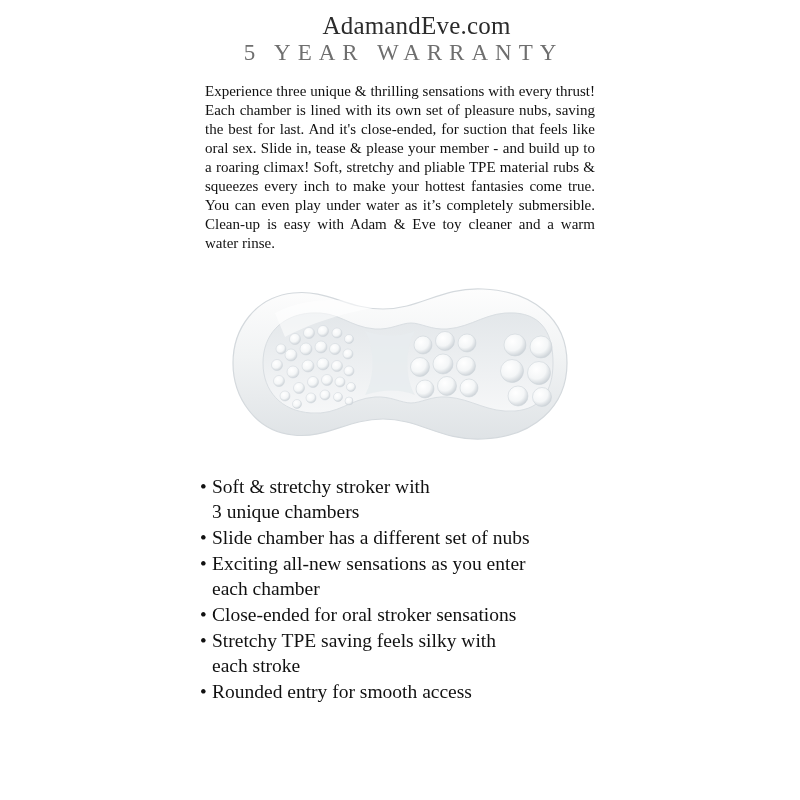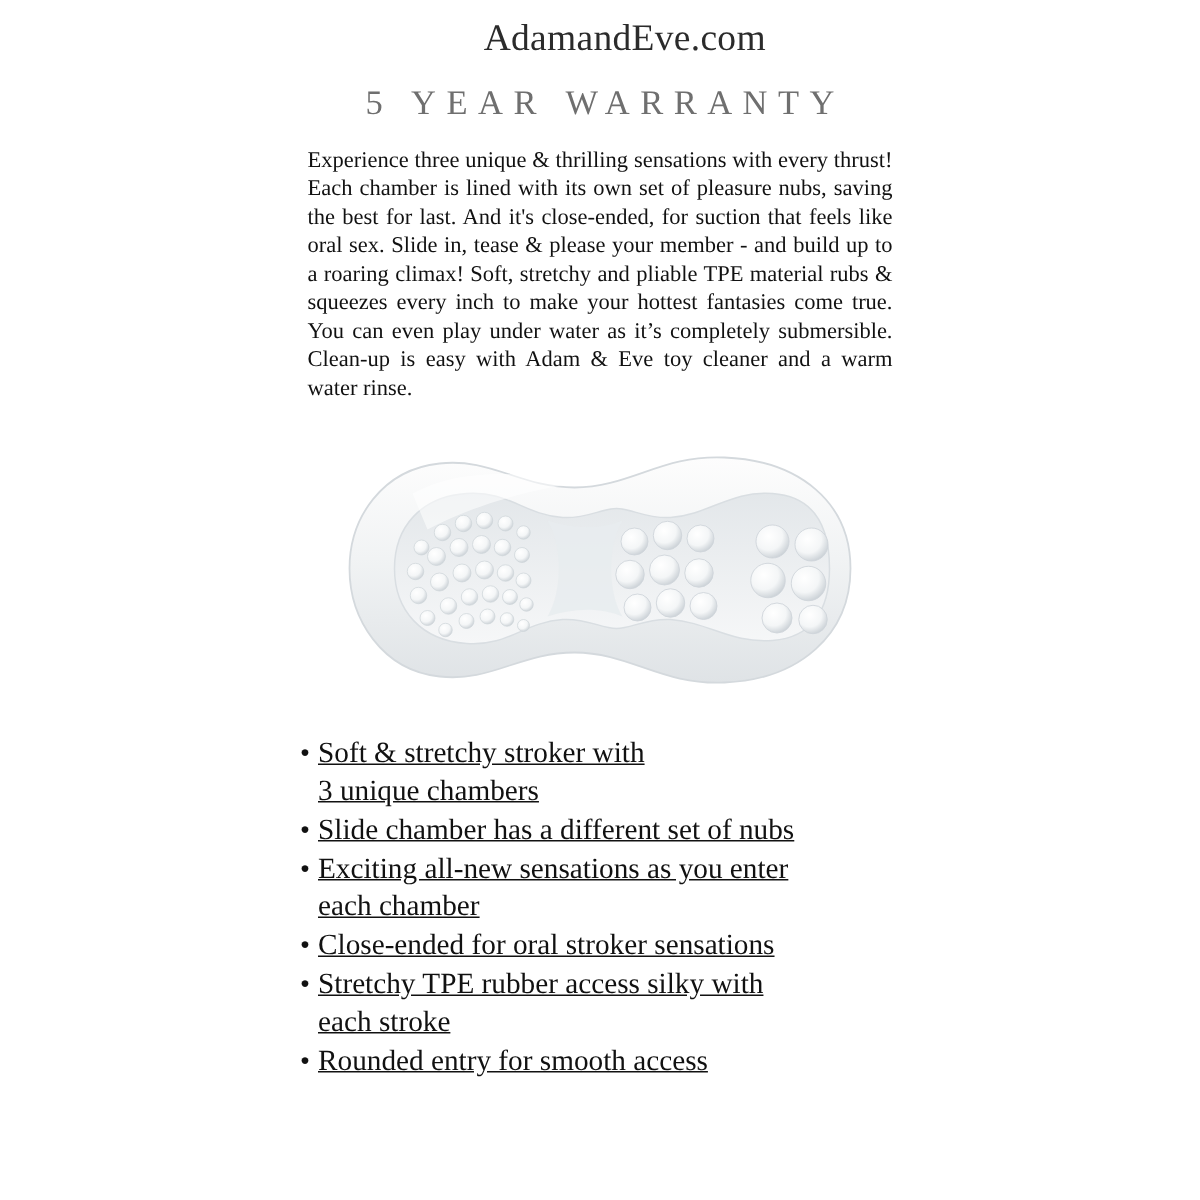--- a/index.html
+++ b/index.html
@@ -27,21 +27,21 @@
     color: #2b2b2b;
     letter-spacing: 0.2px;
     padding-top: 12px;
     padding-left: 33px;
   }
   .warranty {
     text-align: center;
     font-size: 23px;
     color: #6f6f6f;
     letter-spacing: 7px;
-    margin-top: 16px;
+    margin-top: 0;
     padding-left: 7px;
   }
   .desc {
     width: 390px;
     margin: 16px auto 0 auto;
     font-size: 15px;
     line-height: 1.27;
     text-align: justify;
     text-justify: inter-word;
     color: #111111;
@@ -66,21 +66,20 @@
   }
   .bullet .dot {
     width: 12px;
     flex: 0 0 12px;
     font-size: 19px;
     line-height: 1.28;
   }
   .bullet .txt {
     flex: 1 1 auto;
     white-space: pre-line;
-    text-decoration: underline;
   }
 </style>
 </head>
 <body>
 
 <div class="page">
 
   <div class="brand">AdamandEve.com</div>
 
   <div class="warranty">5 YEAR WARRANTY</div>
@@ -194,21 +193,21 @@
       <span class="dot">•</span>
       <span class="txt">Exciting all-new sensations as you enter
 each chamber</span>
     </div>
     <div class="bullet">
       <span class="dot">•</span>
       <span class="txt">Close-ended for oral stroker sensations</span>
     </div>
     <div class="bullet">
       <span class="dot">•</span>
-      <span class="txt">Stretchy TPE rubber access silky with
+      <span class="txt">Stretchy TPE saving feels silky with
 each stroke</span>
     </div>
     <div class="bullet">
       <span class="dot">•</span>
       <span class="txt">Rounded entry for smooth access</span>
     </div>
 
   </div>
 
 </div>

